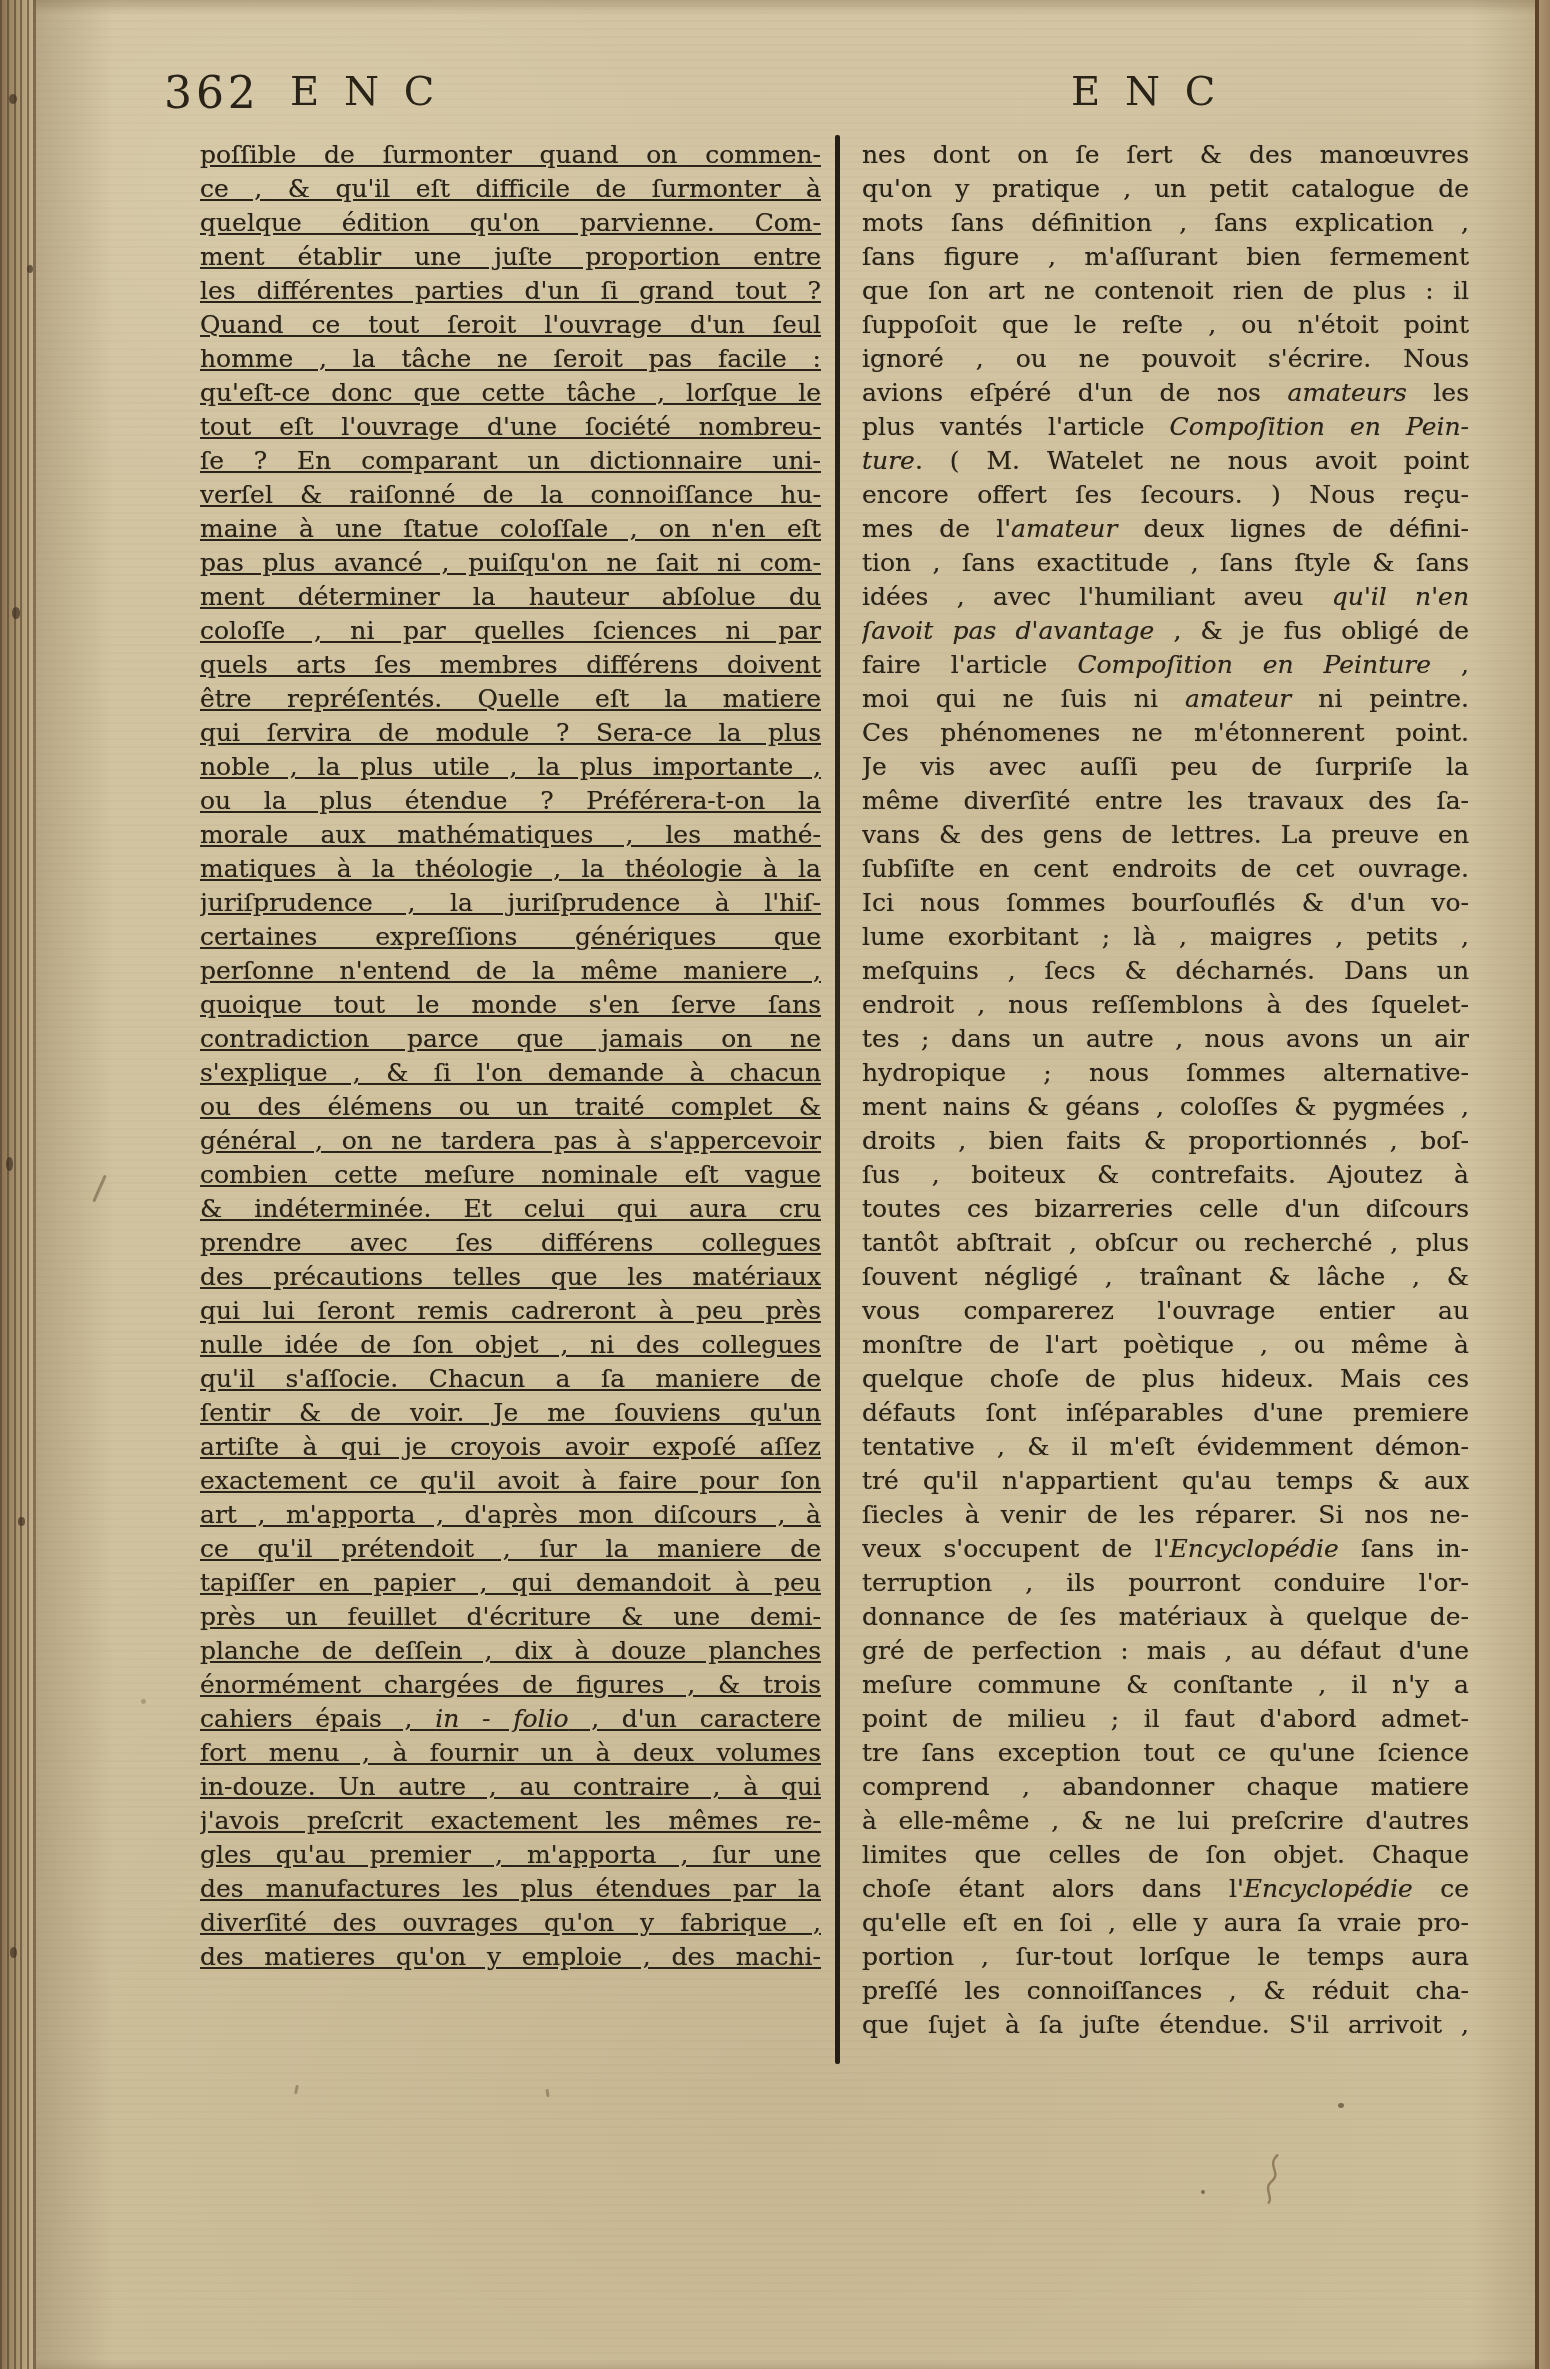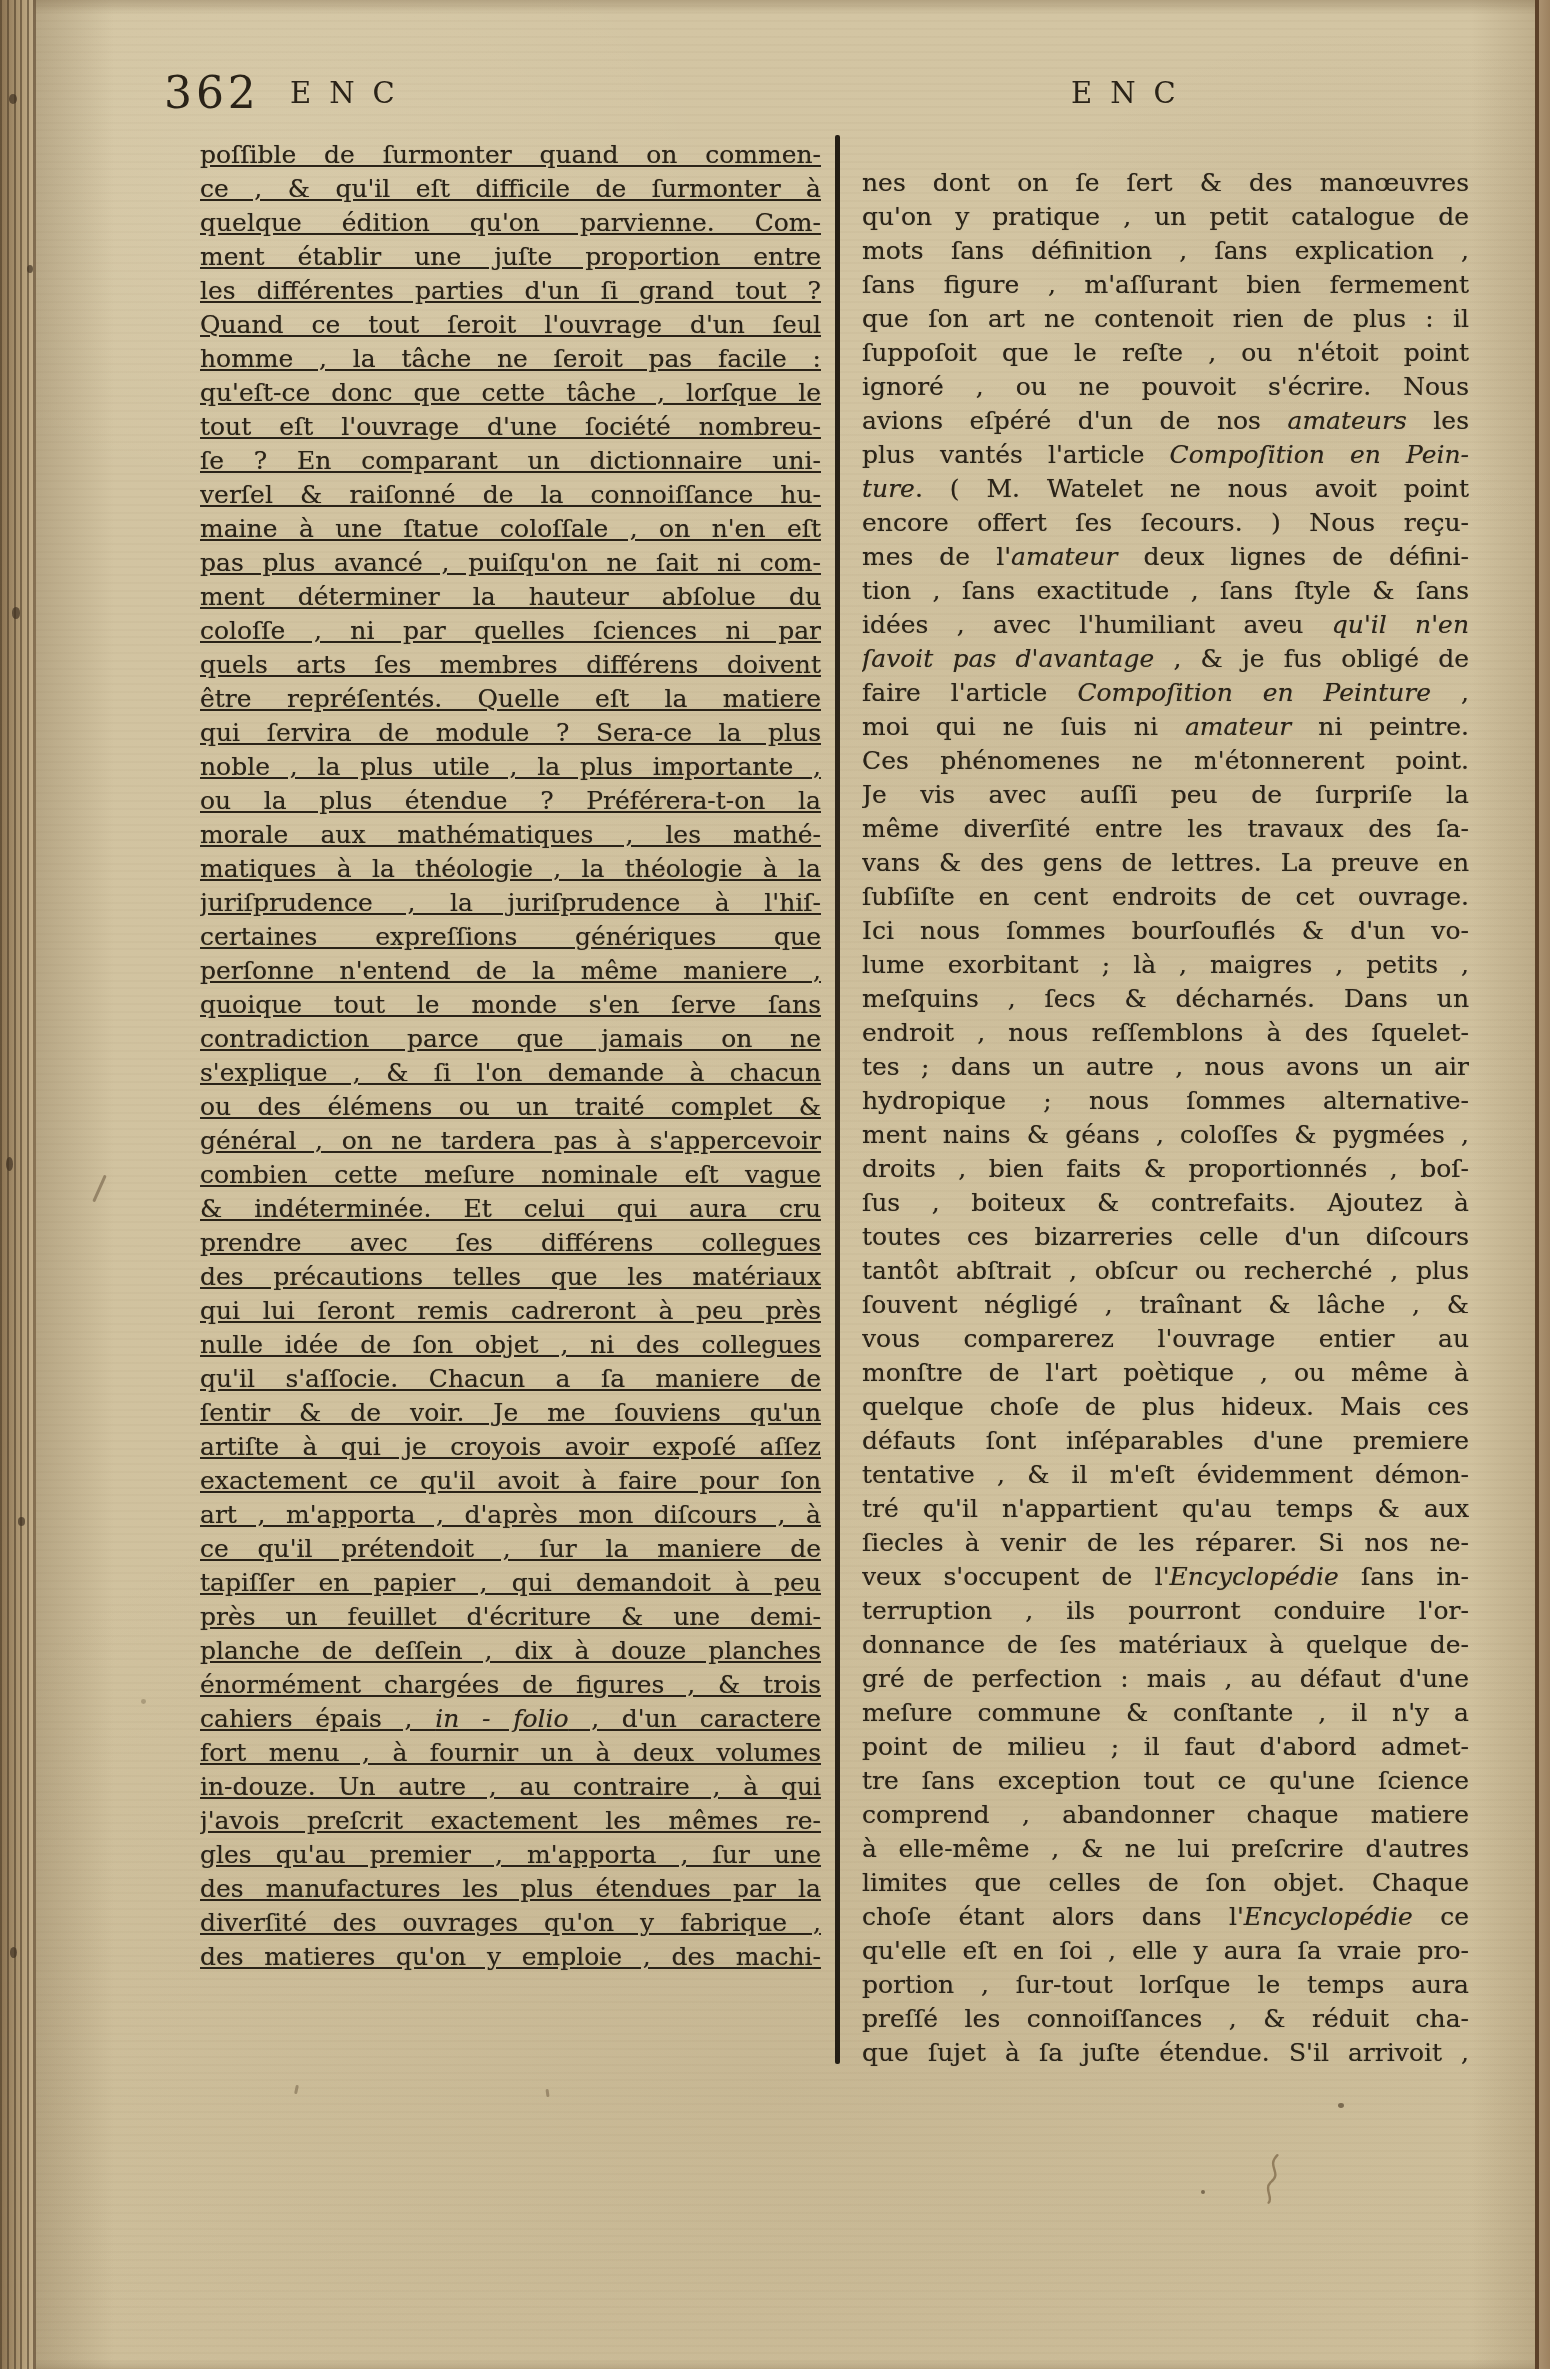--- a/index.html
+++ b/index.html
@@ -36,31 +36,31 @@
   
   .edge-right-shade{position:absolute;left:1471px;top:0;width:64px;height:2370px;
     background:linear-gradient(90deg, rgba(120,95,60,0), rgba(120,95,60,0.22));}
   .edge-right-line{position:absolute;left:1535px;top:0;width:3.9px;height:2370px;
     background:var(--edge-line,#5c4129);}
   .edge-right-strip{position:absolute;left:1539px;top:0;width:11.7px;height:2370px;
     background:linear-gradient(90deg,#aa9170,#9b805e);}
   
   .header{position:absolute;left:0;top:59px;width:100%;height:59px;color:var(--ink,#2a2318);}
   .page-number{position:absolute;left:137px;top:7.8px;font-size:44px;letter-spacing:3.9px;margin-left:27px;}
-  .running-title{position:absolute;top:17px;font-size:29px;letter-spacing:0.62em;}
+  .running-title{position:absolute;top:9px;font-size:40px;letter-spacing:0.62em;}
   .running-title.left{left:290px;}
   .running-title.right{left:1071px;}
   
   .column{position:absolute;top:138px;color:var(--ink,#2a2318);font-size:25px;
     text-rendering:optimizeLegibility;}
   .column .line{height:34px;line-height:34px;text-align:justify;text-align-last:justify;
     overflow:hidden;white-space:nowrap;
     text-shadow:0 0 0.7px rgba(42,35,24,0.55);}
   .column.left{left:200px;width:621px;text-decoration:underline;}
-  .column.right{left:862px;width:607px;margin-top:28px;}
+  .column.right{left:862px;width:607px;}
   .divider{position:absolute;left:835px;top:135px;width:4.9px;height:1929px;
     background:linear-gradient(180deg, var(--divider,#241e15) 0%, #352c1f 55%, #241e15 100%);
     border-radius:2px;}
   
   .stain{position:absolute;}
   .slash-mark{width:2.9px;height:29px;background:rgba(84,64,42,0.45);transform:rotate(24deg);border-radius:2px;}
   .fleck{background:rgba(70,54,34,0.6);border-radius:50%;}
   .tick{background:rgba(84,64,42,0.4);border-radius:2px;}
   .squiggle-svg{overflow:visible;}
 </style>

